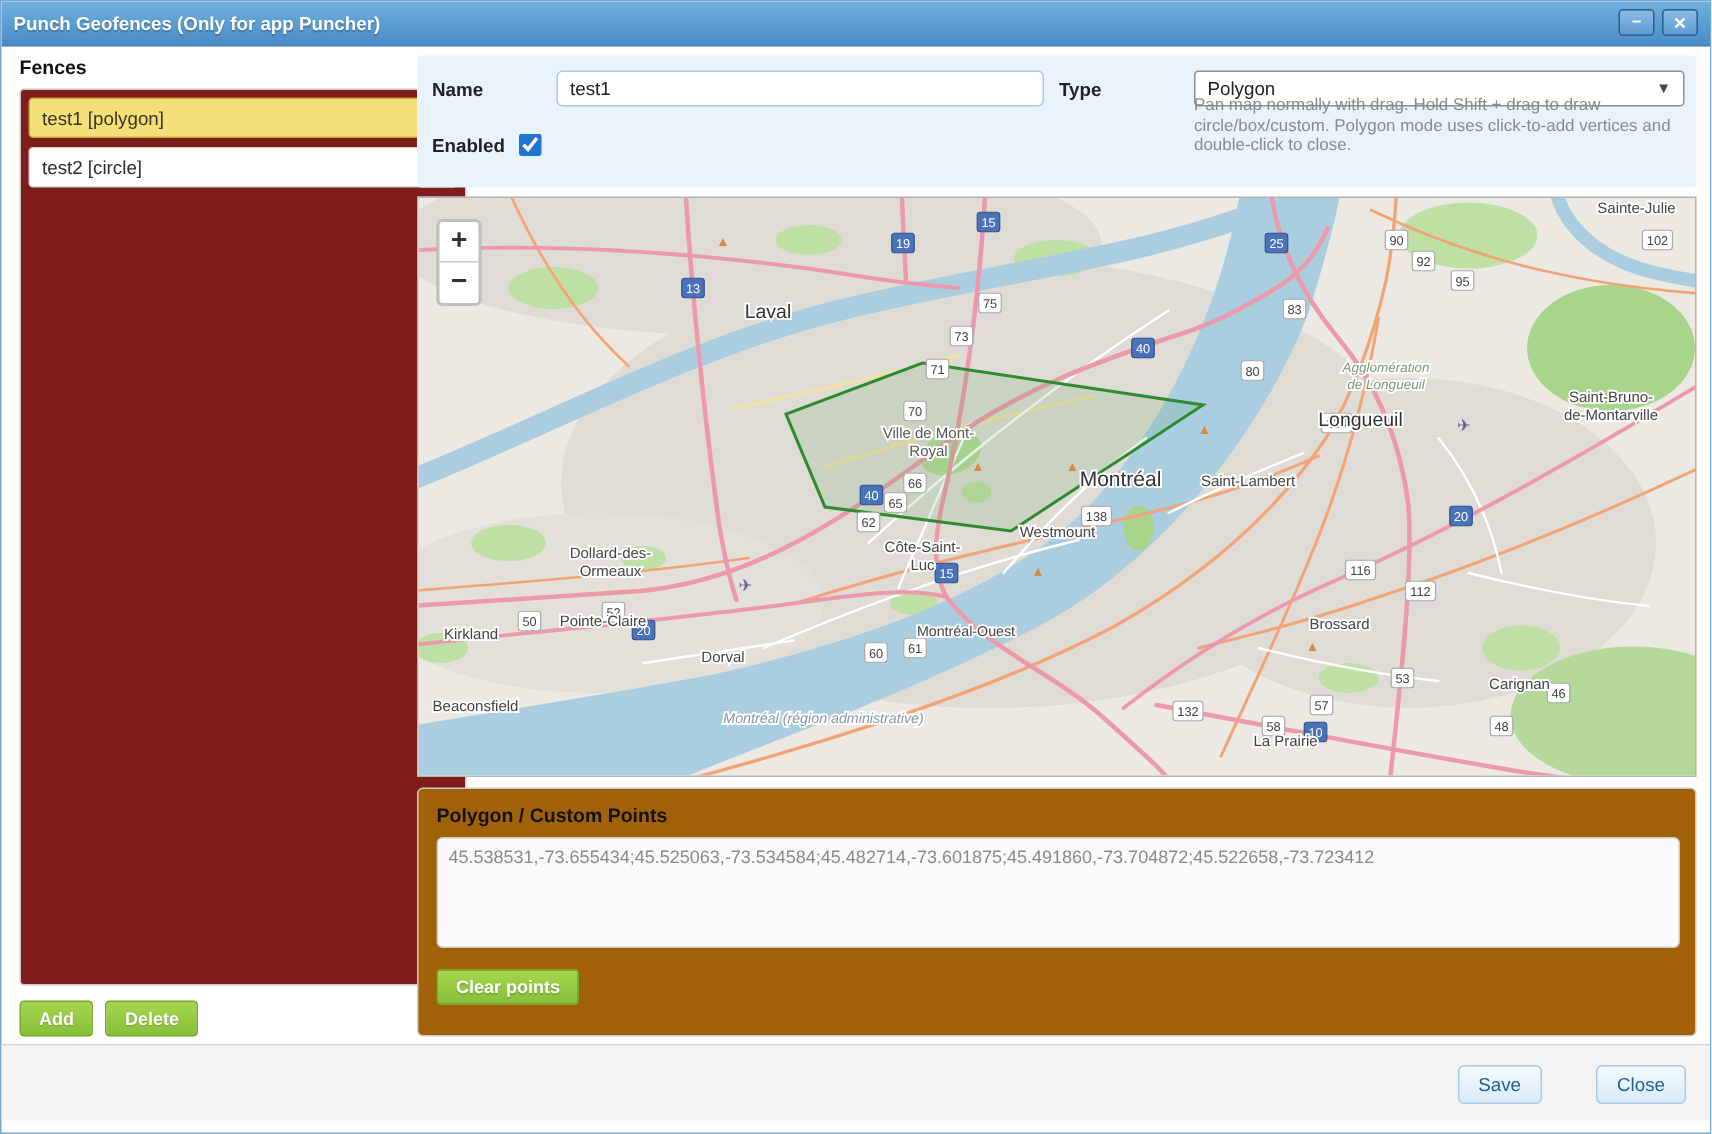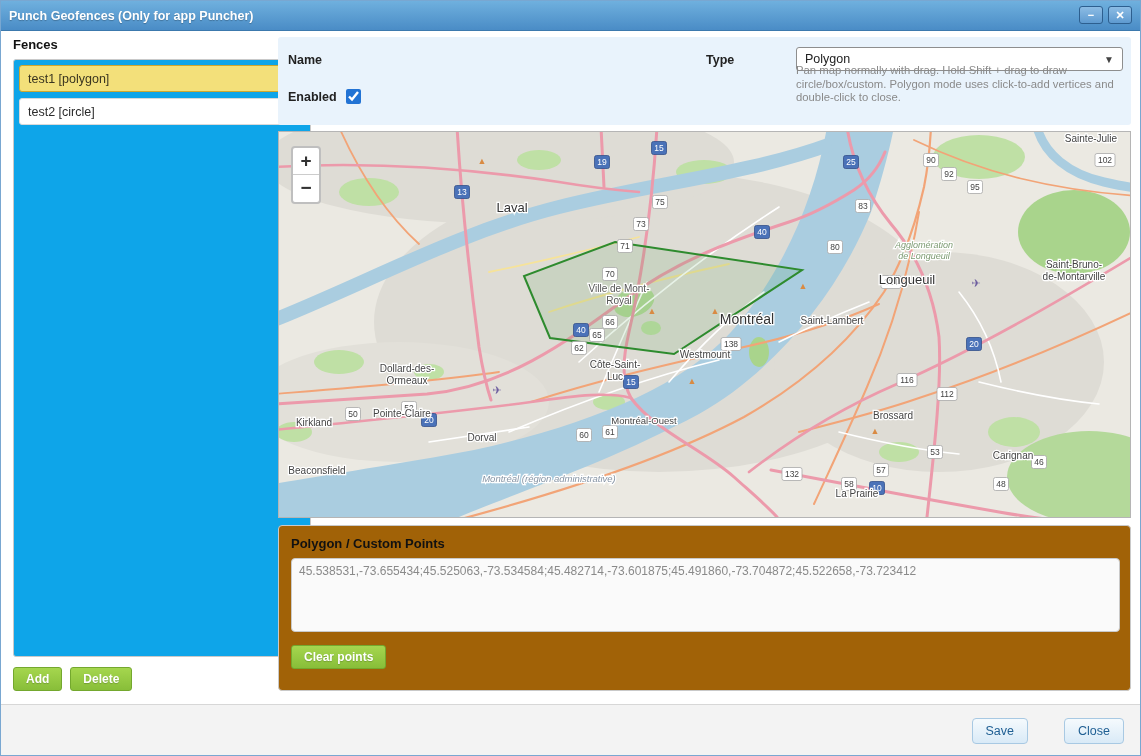--- a/index.html
+++ b/index.html
@@ -12,21 +12,21 @@
     display:flex; align-items:center; }
   .titlebar .title { color:#fff; font-weight:bold; font-size:12.5px; padding-left:8px; text-shadow:0 1px 1px rgba(0,0,0,.25); }
   .tb-buttons { position:absolute; right:8px; top:5px; display:flex; gap:5px; }
   .tb-btn { width:24px; height:18px; border:1px solid #2d5f8f; border-radius:3px;
     background:linear-gradient(#8cbce4,#5e9ad0); color:#fff; font-size:11px; font-weight:bold;
     display:flex; align-items:center; justify-content:center; cursor:pointer; }
 
   
   .left { position:absolute; left:12px; top:36px; width:298px; }
   .fences-header { font-weight:bold; font-size:13px; color:#111; margin-bottom:7px; }
-  .fence-list { background:#0ea5e9; border:1px solid #c9c9c9; border-radius:3px; height:598px; padding:5px; }
+  .fence-list { background:#7f1d1d; border:1px solid #c9c9c9; border-radius:3px; height:598px; padding:5px; }
   .fence-item { height:27px; display:flex; align-items:center; justify-content:space-between;
     border:1px solid #d9d9d9; border-radius:3px; padding:0 8px; margin-bottom:6px; font-size:12.5px;
     color:#2b2b2b; background:#fff; cursor:pointer; }
   .fence-item.selected { background:#f3e07a; border-color:#cfa72e; color:#3a3520; }
   .fence-item .refresh { font-size:13px; color:#333; }
   .left-buttons { margin-top:10px; display:flex; gap:8px; }
   .green-btn { background:linear-gradient(#a5d64e,#88be39); border:1px solid #74a82e; border-radius:3px;
     color:#fff; font-size:12px; font-weight:bold; padding:4px 12px; cursor:pointer; text-shadow:0 1px 1px rgba(0,0,0,.2); }
 
   
@@ -60,21 +60,21 @@
   .points-panel { position:absolute; left:0; top:488px; width:853px; height:166px; background:#a16207;
     border:1px solid #c9c9c9; border-radius:4px; padding:10px 12px; }
   .pp-title { font-weight:bold; font-size:13px; color:#111; }
   .pp-sub { font-size:12.3px; color:#222; margin-top:6px; }
   .pp-text { width:829px; height:74px; margin-top:7px; border:1px solid #c9c9c9; border-radius:4px;
     background:#fafafa; color:#8a8a8a; font-size:12px; font-family:"Liberation Sans",sans-serif;
     padding:5px 7px; resize:none; }
   .pp-clear { margin-top:9px; }
 
   
-  .footer { position:absolute; left:0; right:0; bottom:0; height:51px; background:#f3f3f3; border-top:1px solid #d7d7d7; }
+  .footer { position:absolute; left:0; right:0; bottom:8px; height:51px; background:#f3f3f3; border-top:1px solid #d7d7d7; }
   .ui-btn { position:absolute; top:13px; height:26px; background:linear-gradient(#f5fafd,#d9eaf7);
     border:1px solid #a8c9e3; border-radius:4px; color:#1f5f93; font-size:12.5px; padding:0 13px;
     cursor:pointer; font-family:"Liberation Sans",sans-serif; }
   .btn-save { right:112px; }
   .btn-close { right:16px; }
 </style>
 </head>
 <body>
 
 <div class="dialog">
@@ -106,20 +106,21 @@
     <div class="left-buttons">
       <button class="green-btn">Add</button>
       <button class="green-btn">Delete</button>
     </div>
   </div>
 
   <div class="right">
 
     <div class="form-area">
       <label class="lbl-name">Name</label>
+      <input class="inp-name" value="test1" style="">
       <label class="lbl-type">Type</label>
       <div class="type-select">
         <span>Polygon</span>
         <span class="chev">▼</span>
       </div>
       <label class="lbl-enabled">Enabled</label>
       <input class="chk-enabled" type="checkbox" checked="" style="">
       <div class="help">Pan map normally with drag. Hold Shift + drag to draw circle/box/custom. Polygon mode uses click-to-add vertices and double-click to close.</div>
     </div>
 

